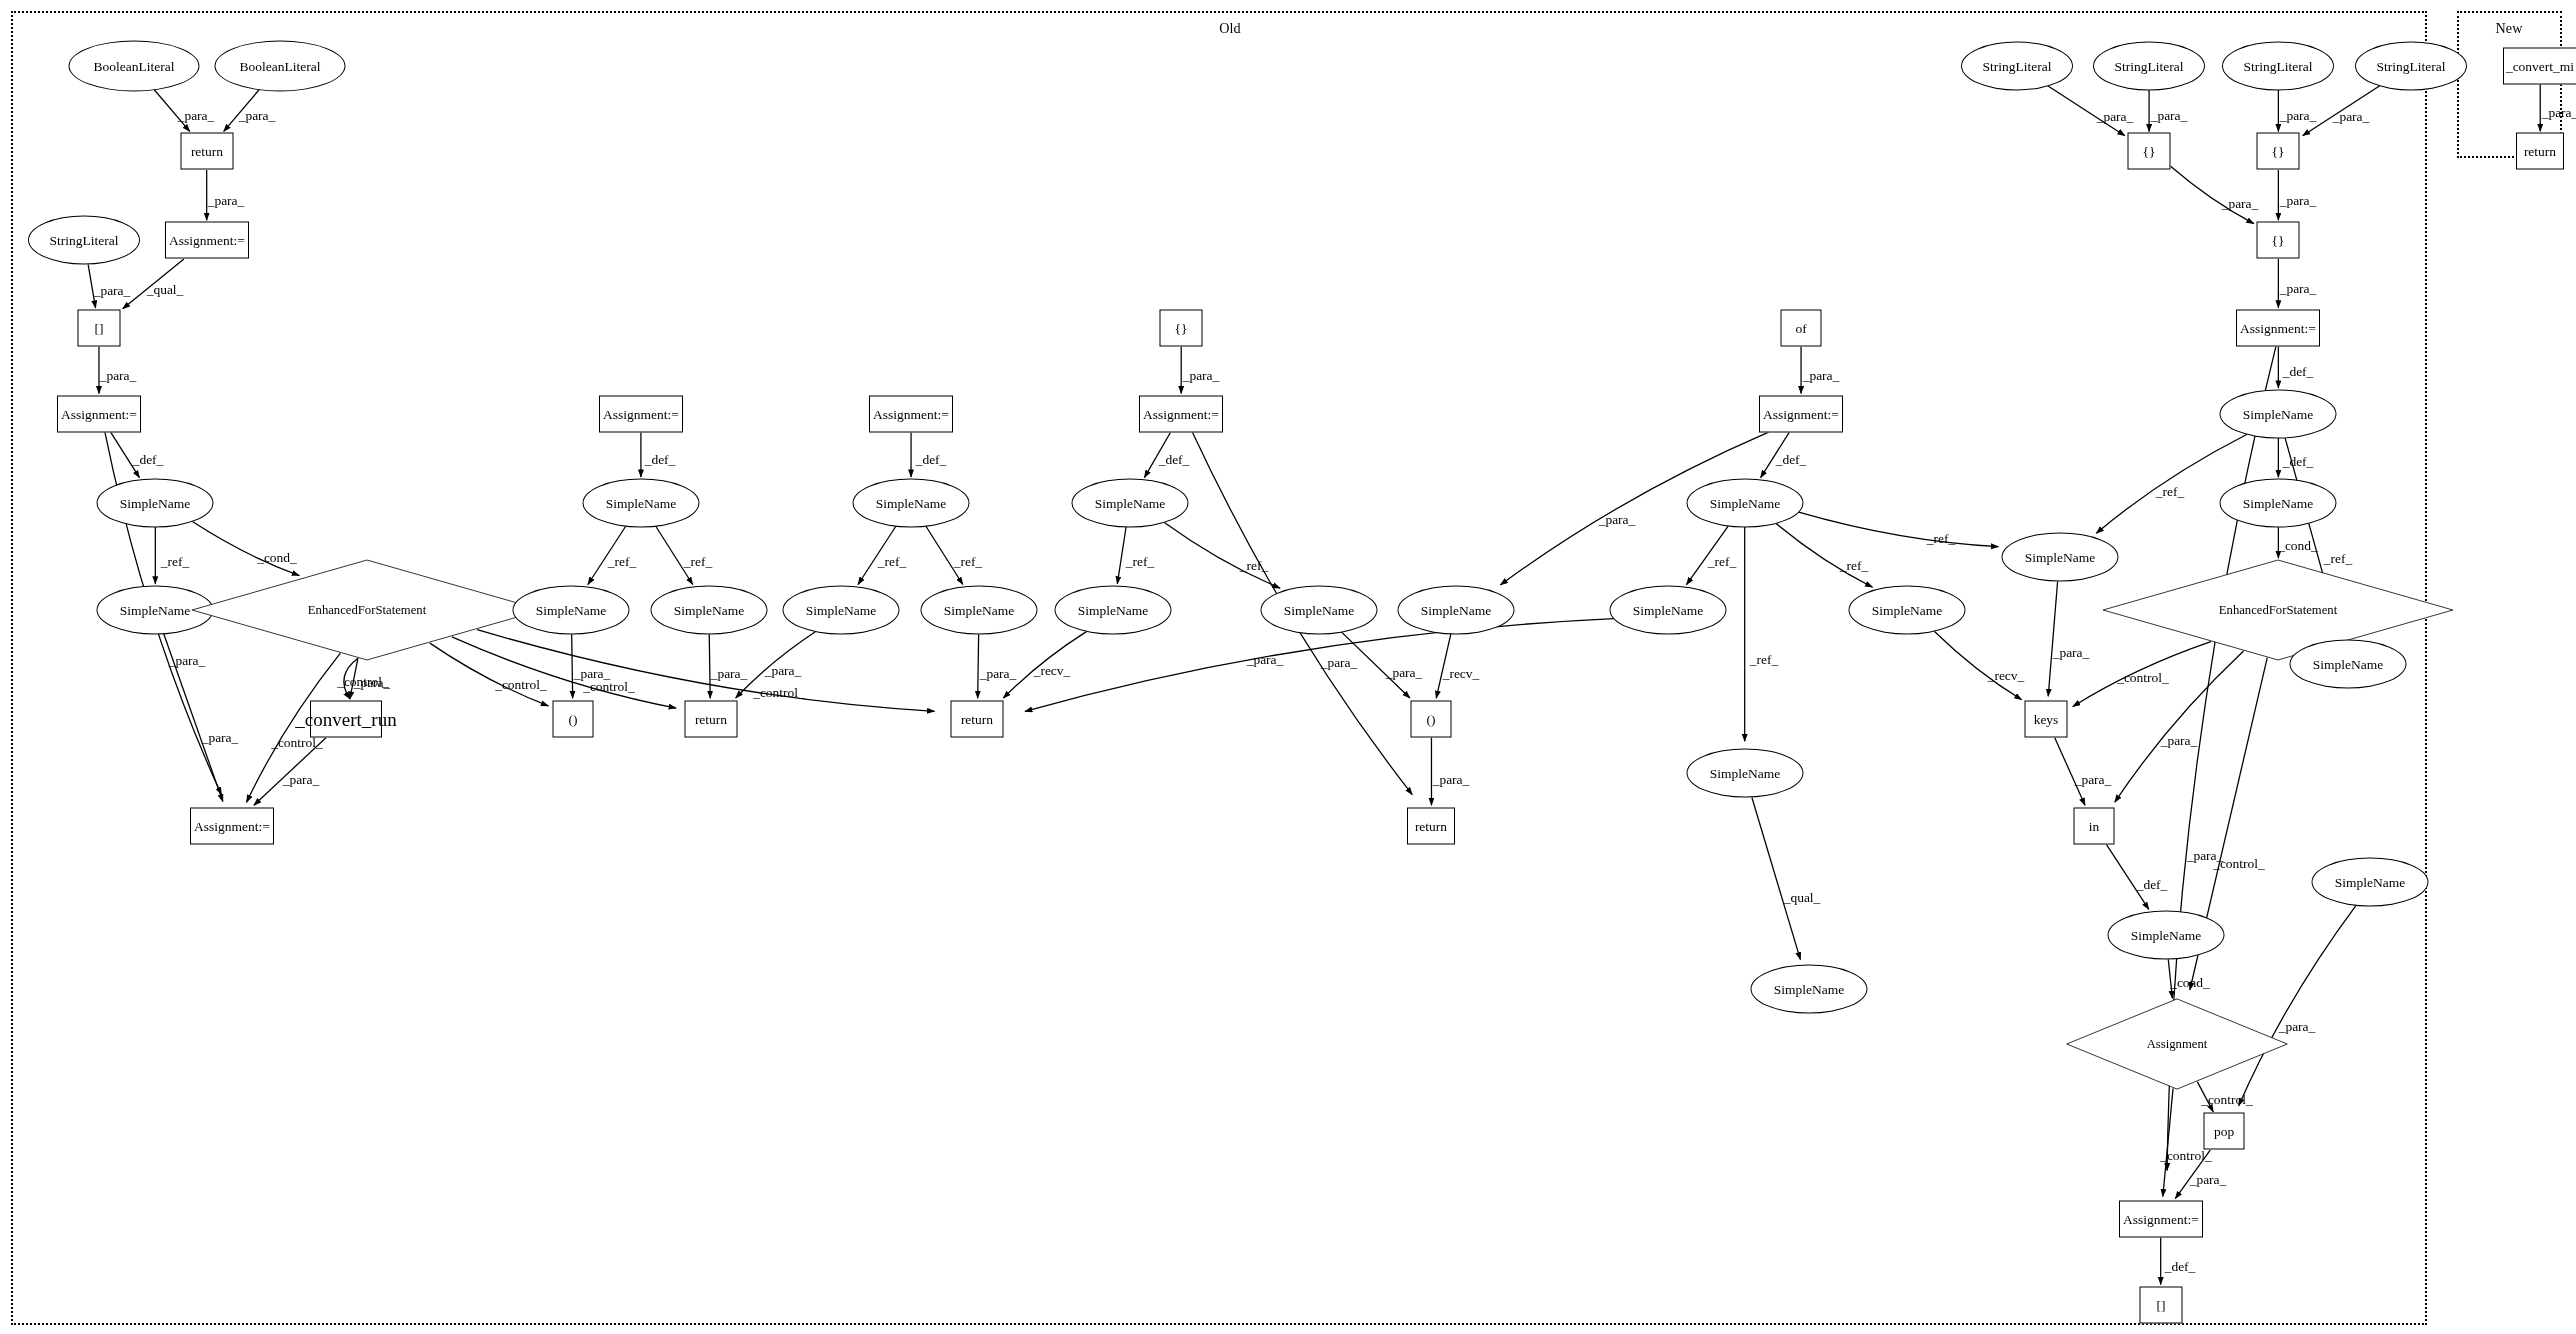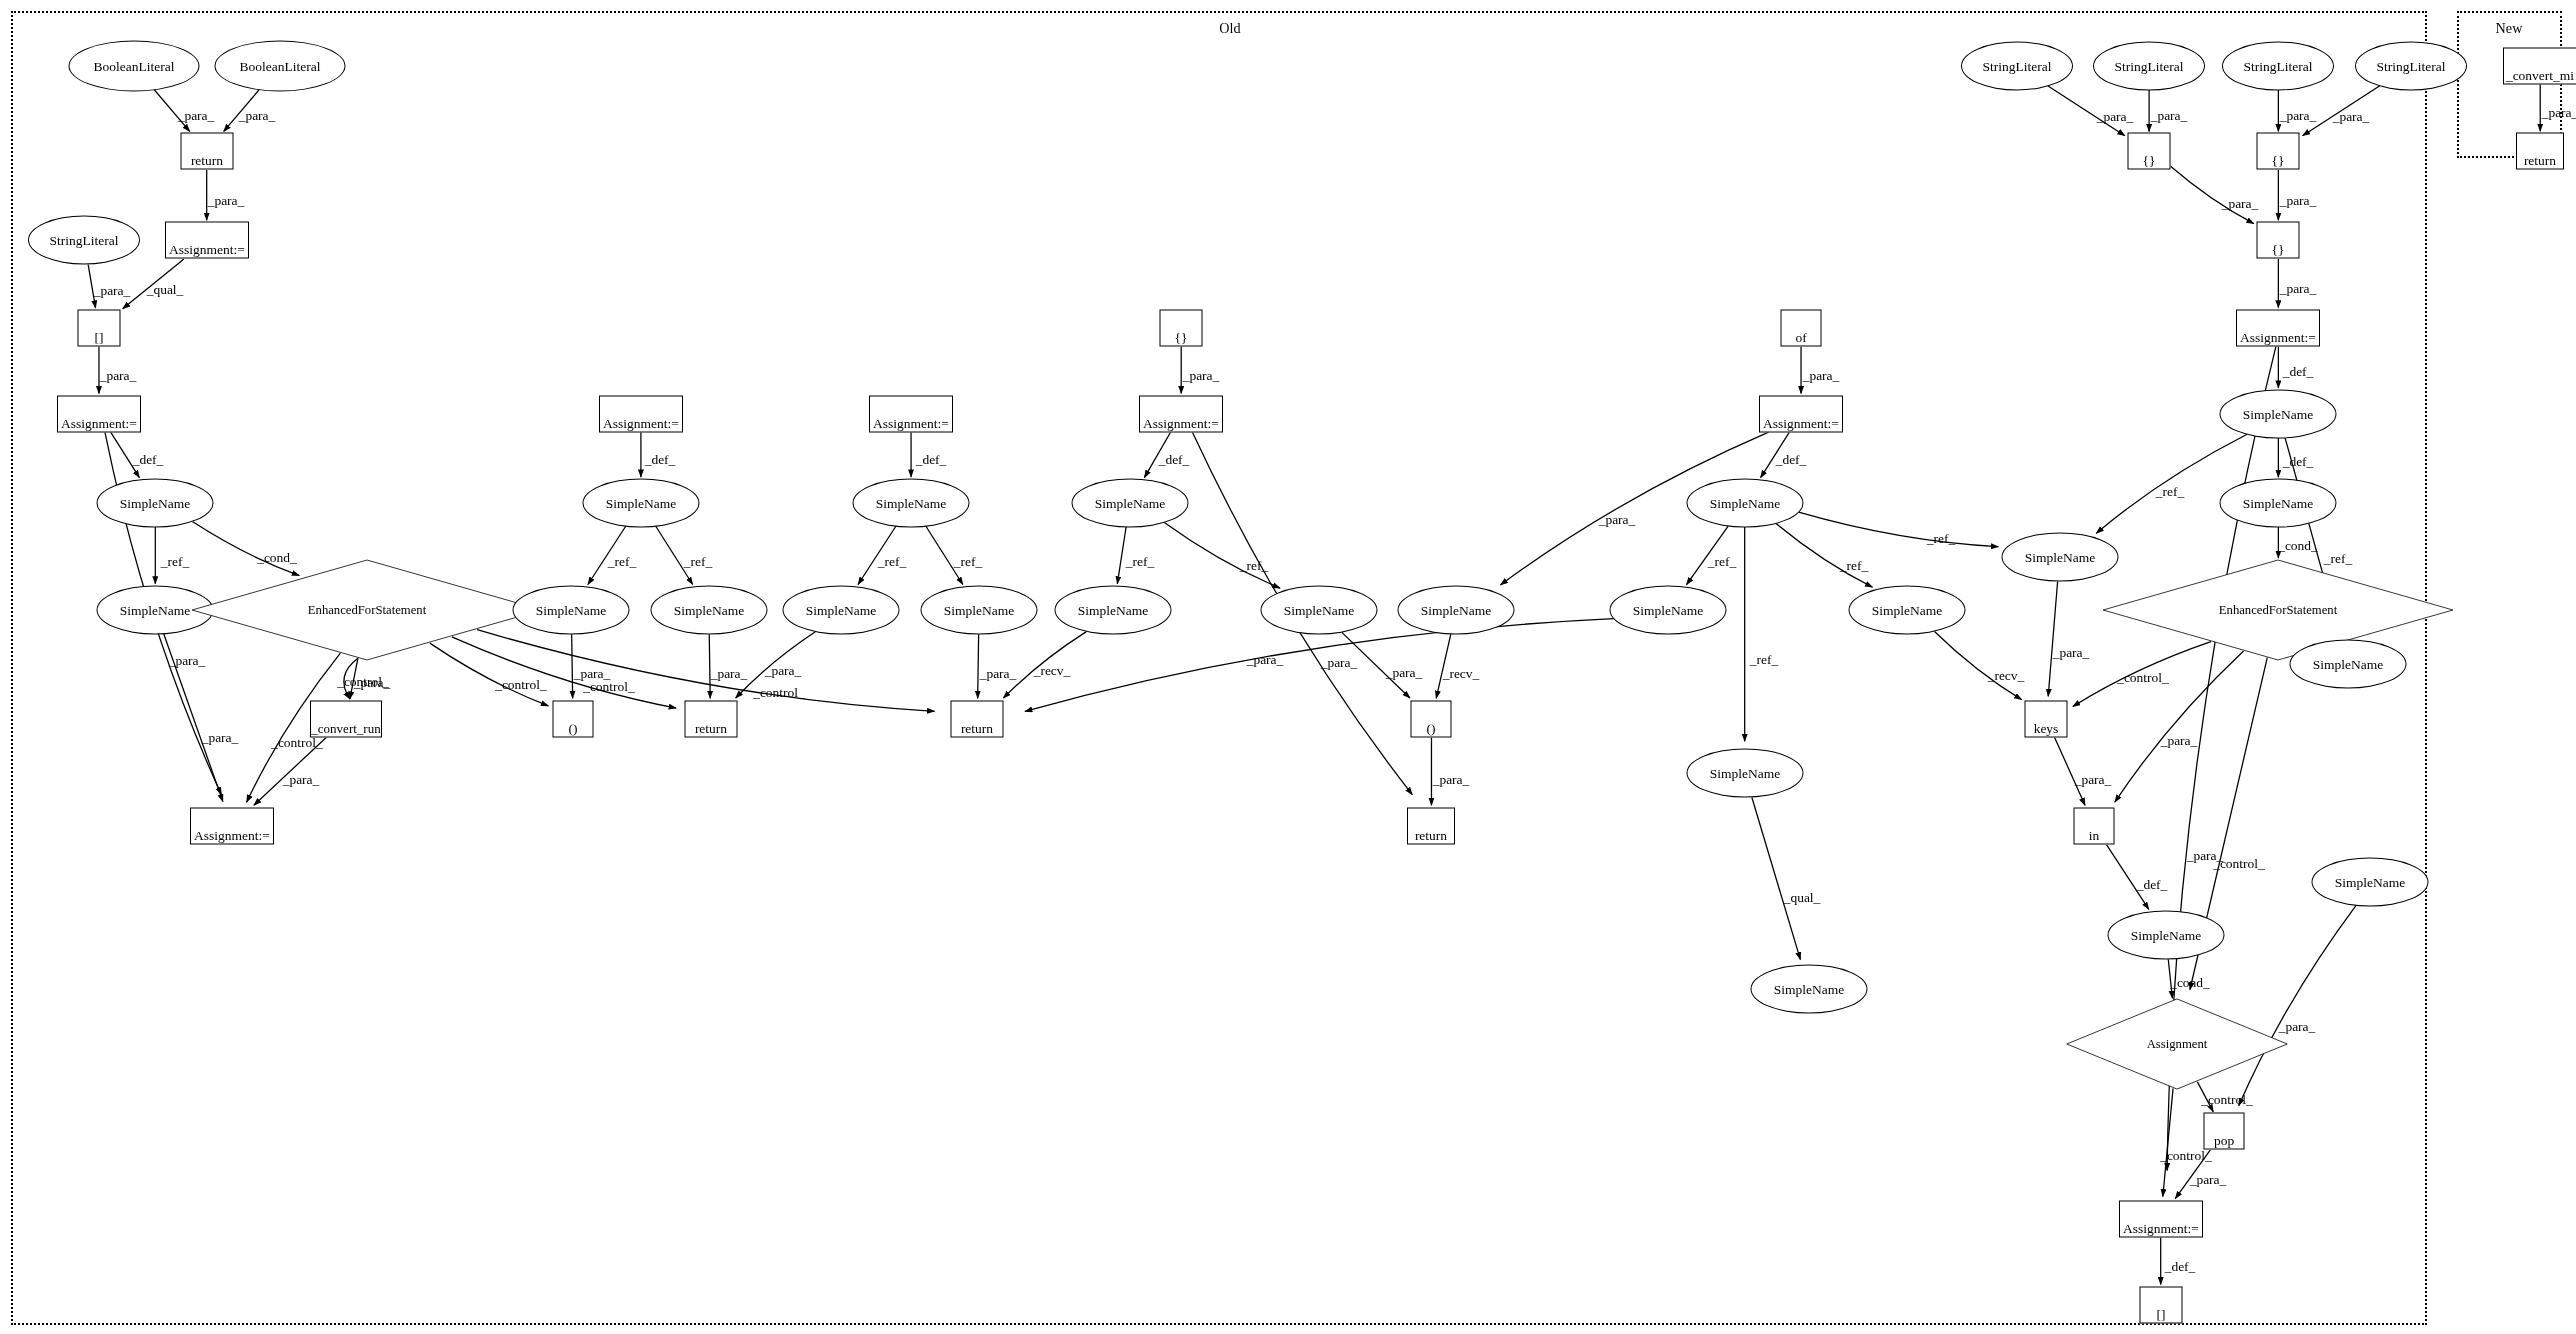--- a/index.html
+++ b/index.html
@@ -6,21 +6,21 @@
   #stage{position:relative;width:2576px;height:1335px;background:#fff;
          font-family:"Liberation Serif", serif;overflow:hidden;}
   .cluster{position:absolute;border:2.2px dotted #000;box-sizing:border-box;}
   .cluster-title{position:absolute;transform:translateX(-50%);
                  font-size:14.2px;color:#000;white-space:nowrap;}
   svg.edges{position:absolute;left:0;top:0;width:2576px;height:1335px;
             pointer-events:none;}
   .node{position:absolute;transform:translate(-50%,-50%);
         display:flex;align-items:center;justify-content:center;
         background:#fff;color:#000;white-space:nowrap;box-sizing:border-box;}
-  .node.box{border:1.2px solid #000;align-items:flex-end;}
+  .node.box{border:1.2px solid #000;}
   .node.ellipse{border:1.2px solid #000;border-radius:50%;}
   .node.diamond{border:none;background:transparent;}
   .node.diamond .dtext{position:relative;z-index:2;}
   .node.diamond .dshape{position:absolute;left:0;top:0;width:100%;height:100%;}
   .elabel{position:absolute;transform:translate(-50%,-50%);
           font-size:13.5px;color:#000;white-space:nowrap;background:transparent;}
 </style>
 </head>
 <body>
 
@@ -140,21 +140,21 @@
       </div>
       <div class="node ellipse" style="left: 155px; top: 610px; width: 117px; height: 49px; font-size: 13.5px;">
         <span>SimpleName</span>
       </div>
       <div class="node diamond" style="left: 367px; top: 610px; width: 357px; height: 102px; font-size: 12.7px;">
         <svg class="dshape" viewBox="0 0 100 100" preserveAspectRatio="none">
           <polygon points="50,1 99,50 50,99 1,50" fill="#fff" stroke="#000" stroke-width="0.8" vector-effect="non-scaling-stroke"></polygon>
         </svg>
         <span class="dtext">EnhancedForStatement</span>
       </div>
-      <div class="node box" style="left: 346px; top: 719px; width: 72px; height: 37px; font-size: 13px;">
+      <div class="node box" style="left: 346px; top: 719px; width: 72px; height: 37px; font-size: 19px;">
         <span>_convert_run</span>
       </div>
       <div class="node box" style="left: 232px; top: 826px; width: 84px; height: 37px; font-size: 13.5px;">
         <span>Assignment:=</span>
       </div>
       <div class="node box" style="left: 641px; top: 414px; width: 84px; height: 37px; font-size: 13.5px;">
         <span>Assignment:=</span>
       </div>
       <div class="node ellipse" style="left: 641px; top: 503px; width: 117px; height: 49px; font-size: 13.5px;">
         <span>SimpleName</span>

